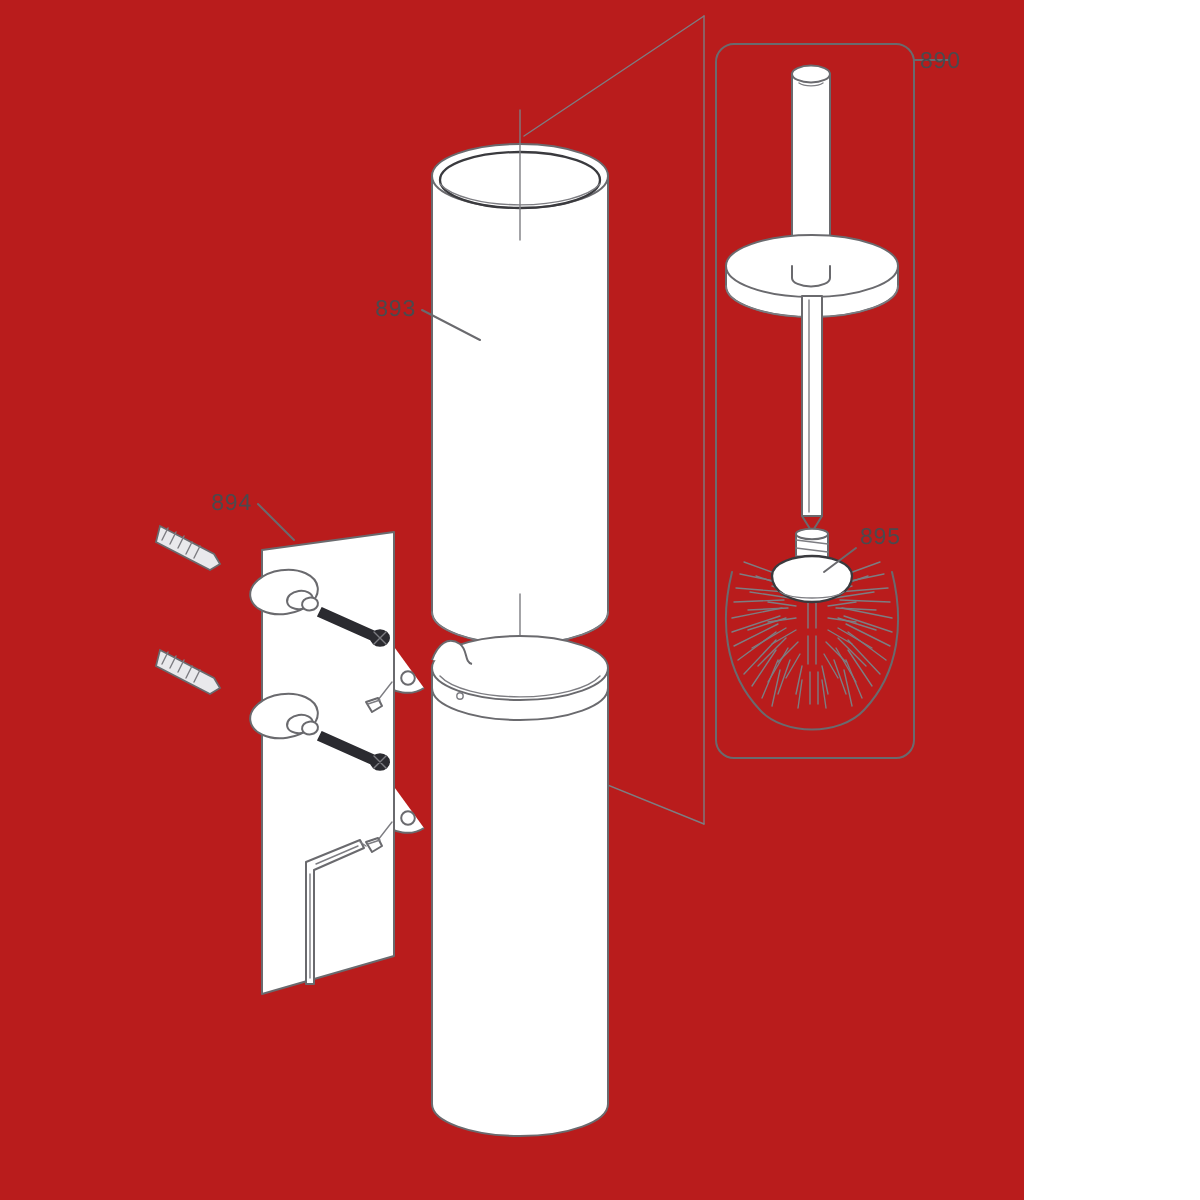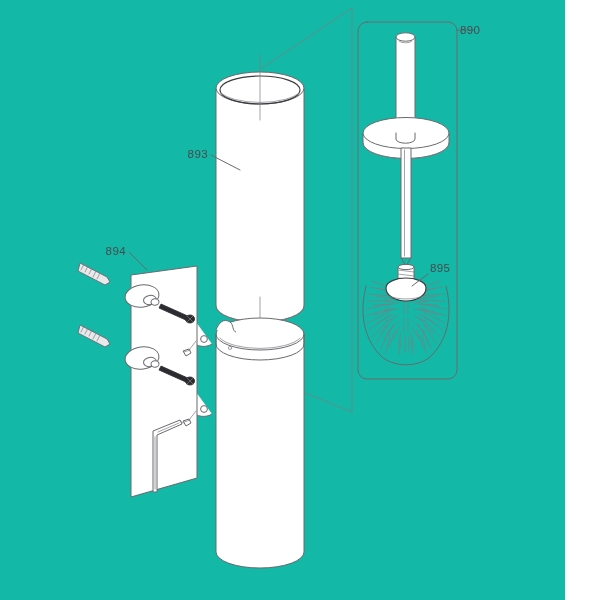--- a/index.html
+++ b/index.html
@@ -10,23 +10,23 @@
   }
   body {
     width: 600px;
     height: 600px;
     font-family: "Liberation Sans", sans-serif;
     overflow: hidden;
     position: relative;
   }
   #drawing-root {
     position: relative;
-    width: 565px;
+    width: 512px;
     height: 600px;
-    background: #14b8a6;
+    background: #b91c1c;
   }
   svg#drawing-svg {
     display: block;
     width: 600px;
     height: 600px;
   }
   .ln  { fill: none; stroke: #6a6a6e; stroke-width: 1; stroke-linecap: round; stroke-linejoin: round; }
   .ln-d{ fill: none; stroke: #3a3a3e; stroke-width: 1.15; stroke-linecap: round; stroke-linejoin: round; }
   .ln-t{ fill: none; stroke: #7d7d82; stroke-width: 0.7; stroke-linecap: round; stroke-linejoin: round; }
   .fw  { fill: #ffffff; stroke: #6a6a6e; stroke-width: 1; stroke-linejoin: round; }

